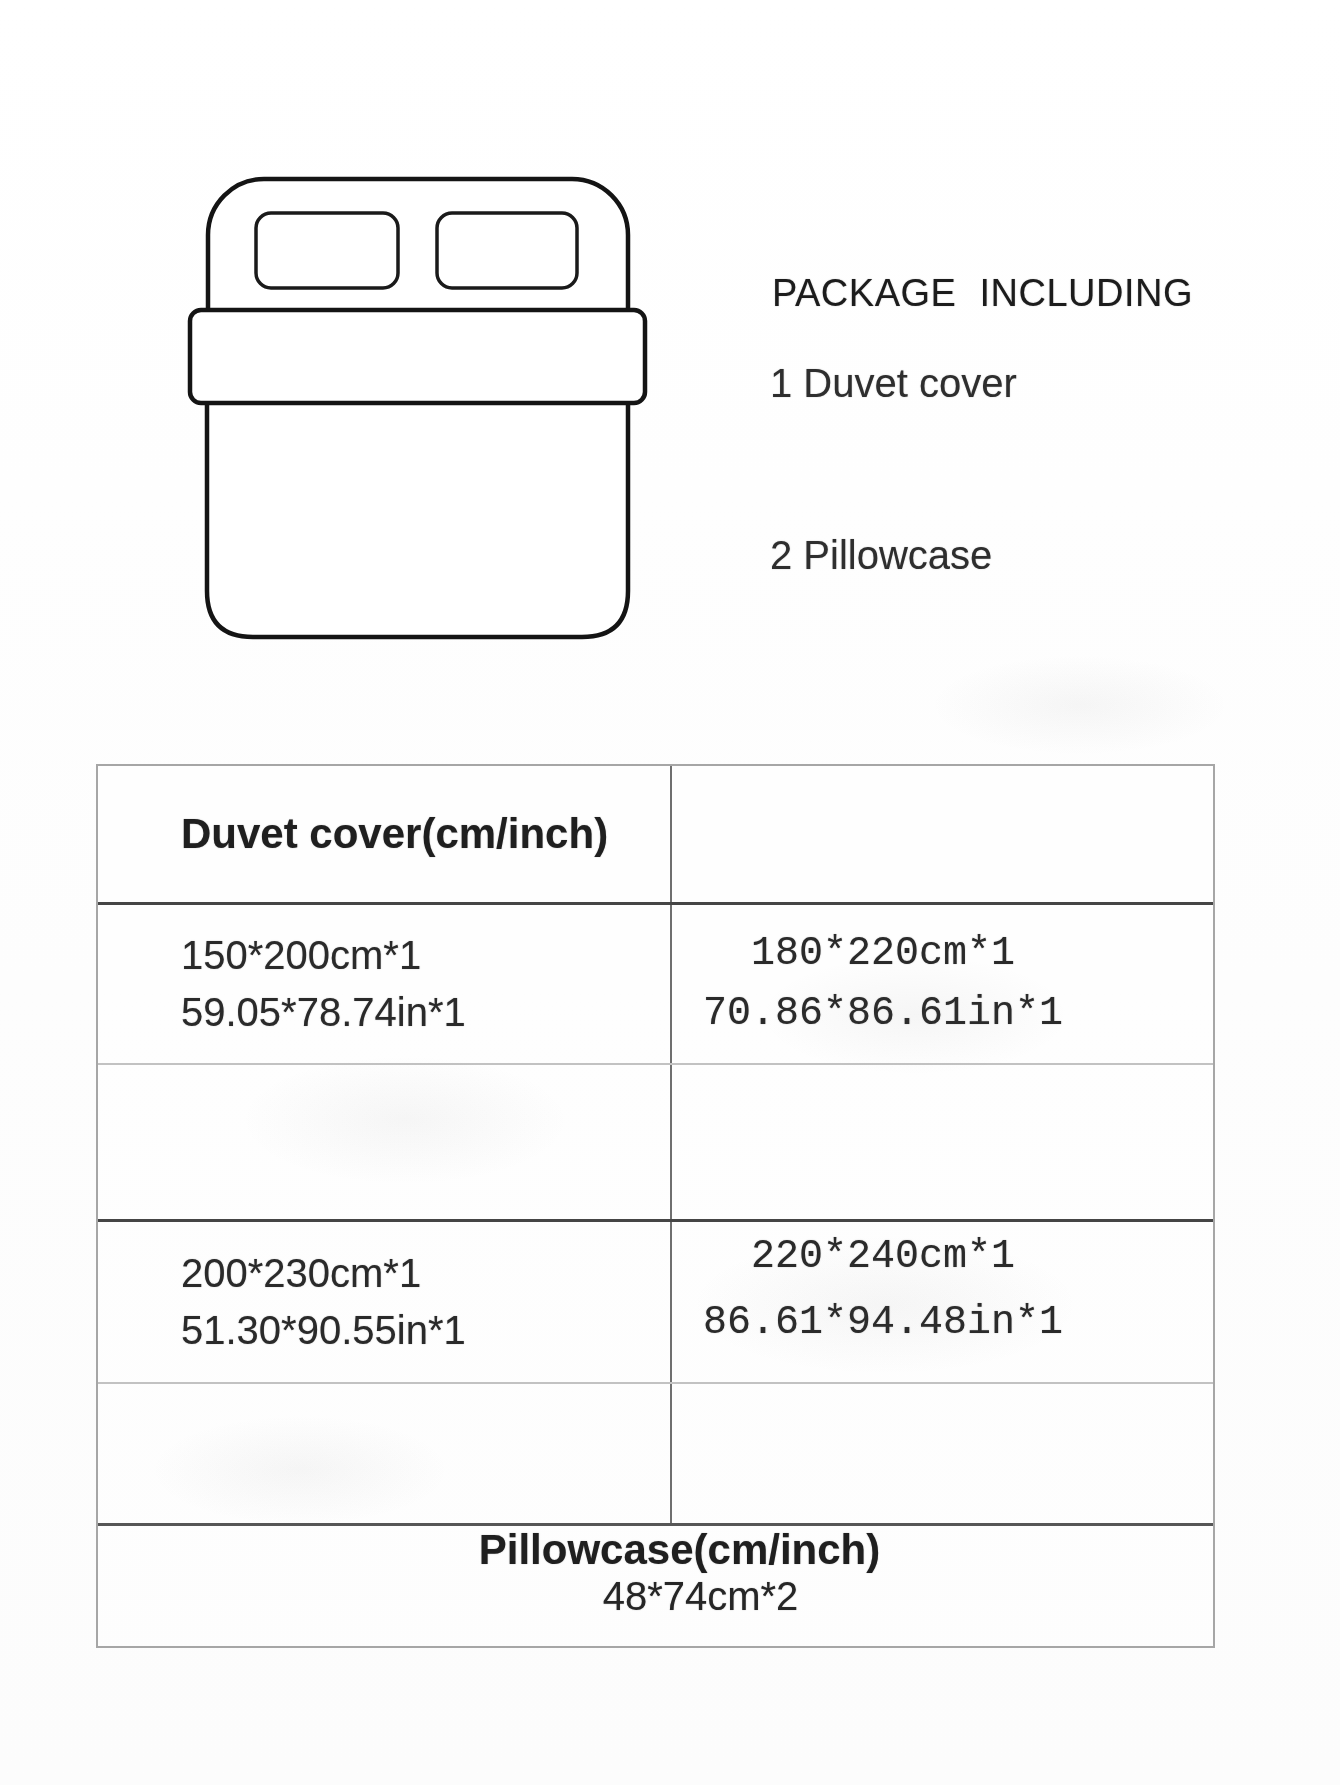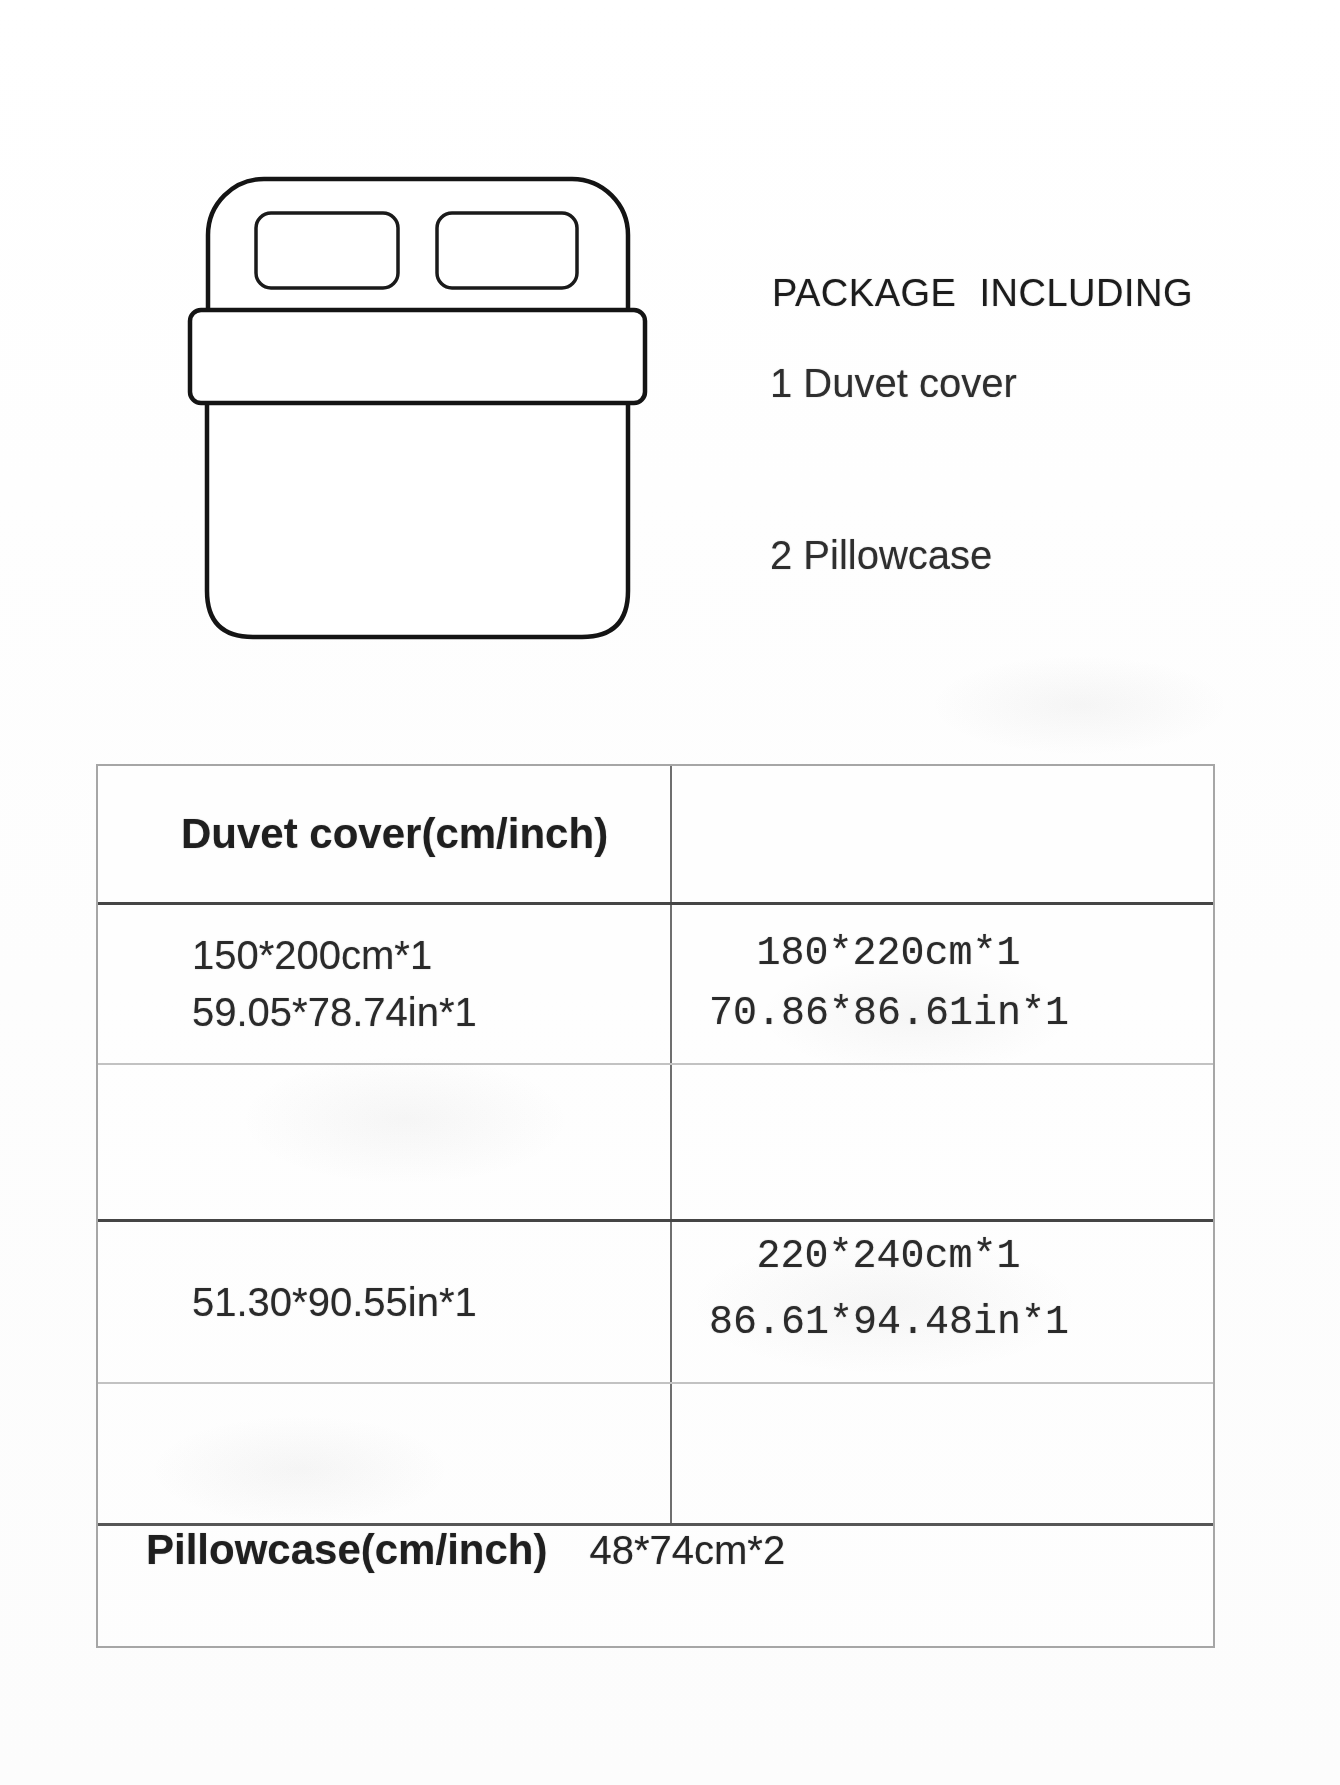--- a/index.html
+++ b/index.html
@@ -36,24 +36,24 @@
     background:rgba(255,255,255,.35);
   }
   .trow{ display:flex; box-sizing:border-box; width:100%; }
   .cl{ width:574px; box-sizing:border-box; border-right:2px solid #6f6f6f; display:flex; flex-direction:column; justify-content:center; padding-left:83px; }
   .cr{ flex:1; display:flex; flex-direction:column; justify-content:center;font-family:Liberation Mono, monospace; }
   .r-head   { height:139px; border-bottom:3px solid #454545; }
   .r-data1  { height:160px; border-bottom:2px solid #c2c2c2; }
   .r-empty1 { height:157px; border-bottom:3px solid #454545; }
   .r-data2  { height:162px; border-bottom:2px solid #c2c2c2; }
   .r-empty2 { height:142px; border-bottom:3px solid #565656; }
-  .r-pillow { flex:1; display:flex; flex-direction:row; align-items:center; padding-left:48px; }
+  .r-pillow { flex:1; display:flex; flex-direction:column; align-items:center; padding-left:48px; }
 
   .th{ font-size:42px; font-weight:bold; color:#1f1f1f; white-space:nowrap; }
-  .cell-line{ font-size:40px; color:#2a2a2a; line-height:57px; white-space:nowrap;margin-left:11px; }
+  .cell-line{ font-size:40px; color:#2a2a2a; line-height:57px; white-space:nowrap; }
   .cr .inner{ width:370px; margin-left:26px; text-align:center; }
   .cr .inner .cell-line{ line-height:60px; }
   .r-data2 .cr .inner{ transform:translateY(-12px); }
   .r-data2 .cr .inner .cell-line{ line-height:66px; }
   .pillow-label{ font-size:42px; font-weight:bold; color:#1f1f1f; white-space:nowrap; }
   .pillow-val1{ font-size:40px; margin-left:42px; white-space:nowrap; }
   .pillow-val2{ font-size:40px; margin-left:38px; white-space:nowrap; }
 
   
   .blob{ position:absolute; pointer-events:none;
@@ -105,20 +105,21 @@
       </div>
     </div>
 
     <div class="trow r-empty1">
       <div class="cl"></div>
       <div class="cr"></div>
     </div>
 
     <div class="trow r-data2">
       <div class="cl">
+        <span class="cell-line soft">200*230cm*1</span>
         <span class="cell-line soft">51.30*90.55in*1</span>
       </div>
       <div class="cr">
         <div class="inner">
           <div class="cell-line soft">220*240cm*1</div>
           <div class="cell-line soft">86.61*94.48in*1</div>
         </div>
       </div>
     </div>
 

